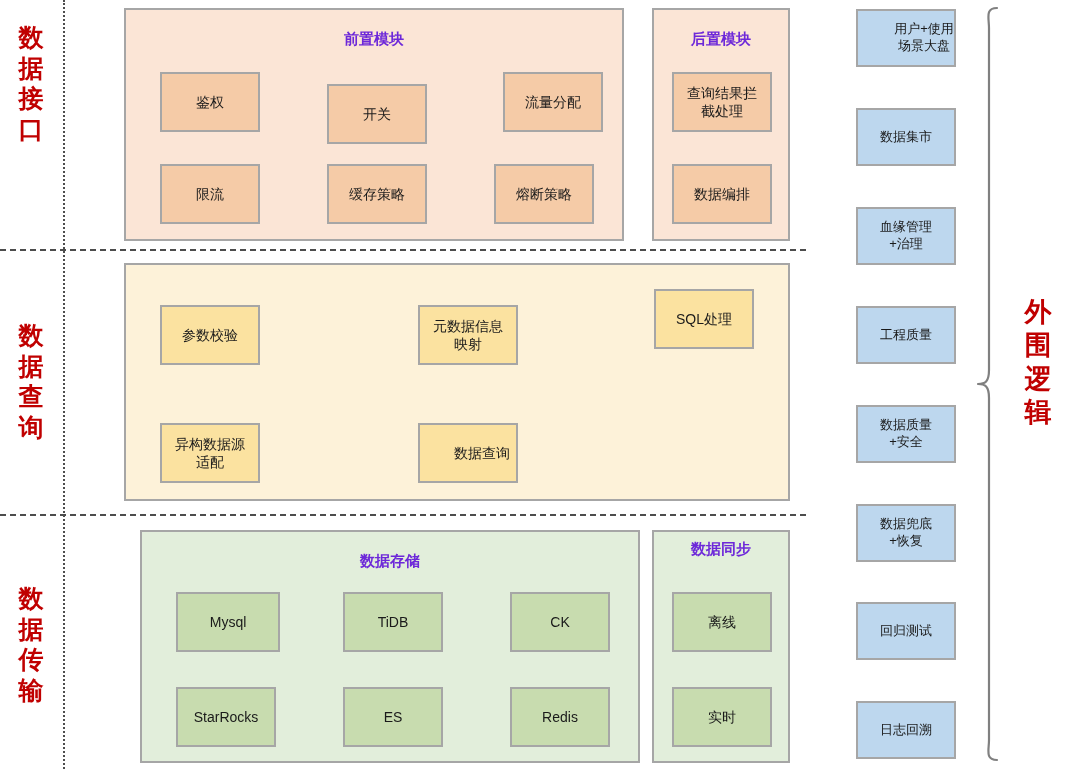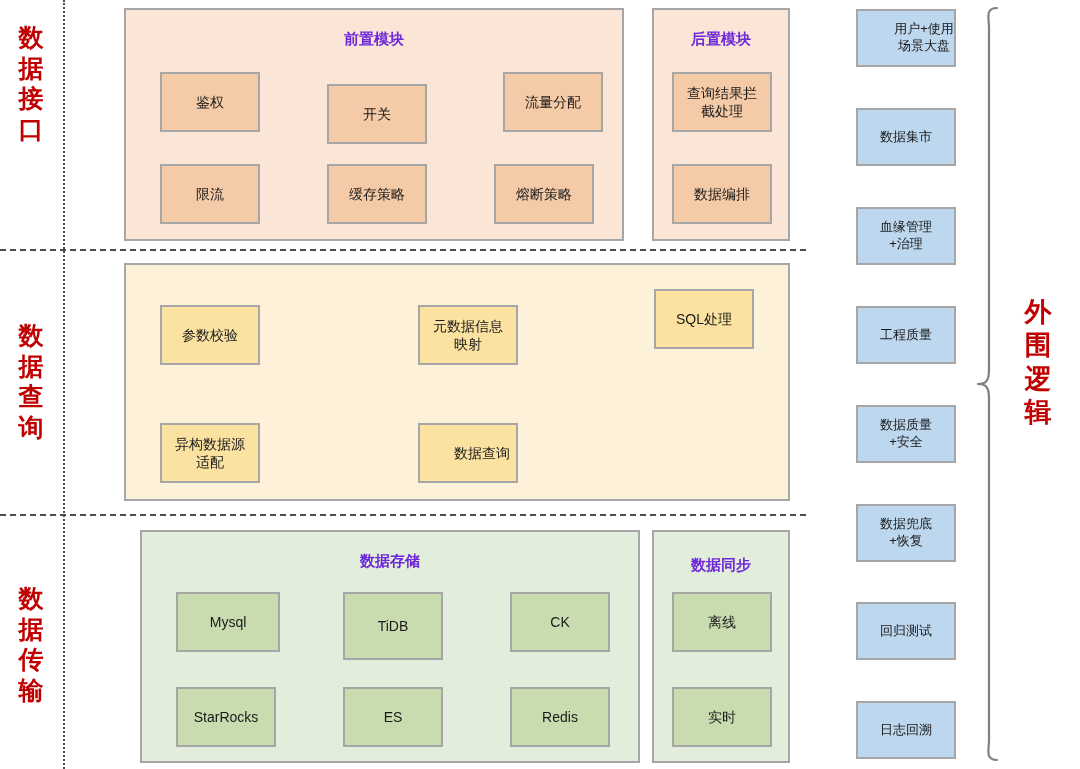--- a/index.html
+++ b/index.html
@@ -190,30 +190,30 @@
 
     <div class="box cream" style="left:34px;  top:158px; width:100px; height:60px;">异构数据源
 适配</div>
     <div class="box cream" style="left:292px; top:158px; width:100px; height:60px;padding-left:28px;">数据查询</div>
   </div>
 
   <div class="panel mint" style="left:140px; top:530px; width:500px; height:233px;">
     <div class="panel-title" style="top:20px;">数据存储</div>
 
     <div class="box mint" style="left:34px;  top:60px;  width:104px; height:60px;">Mysql</div>
-    <div class="box mint" style="left:201px; top:60px;  width:100px; height:68px;">TiDB</div>
+    <div class="box mint" style="left:201px; top:60px;  width:100px; height:60px;">TiDB</div>
     <div class="box mint" style="left:368px; top:60px;  width:100px; height:60px;">CK</div>
 
     <div class="box mint" style="left:34px;  top:155px; width:100px; height:60px;">StarRocks</div>
     <div class="box mint" style="left:201px; top:155px; width:100px; height:60px;">ES</div>
     <div class="box mint" style="left:368px; top:155px; width:100px; height:60px;">Redis</div>
   </div>
 
   <div class="panel mint" style="left:652px; top:530px; width:138px; height:233px;">
-    <div class="panel-title" style="top:24px;">数据同步</div>
+    <div class="panel-title" style="top:8px;">数据同步</div>
 
     <div class="box mint" style="left:18px; top:60px;  width:100px; height:60px;">离线</div>
     <div class="box mint" style="left:18px; top:155px; width:100px; height:60px;">实时</div>
   </div>
 
   <div class="side-box" style="top:9px;padding-left:36px;">用户+使用
 场景大盘</div>
   <div class="side-box" style="top:108px;">数据集市</div>
   <div class="side-box" style="top:207px;">血缘管理
 +治理</div>

